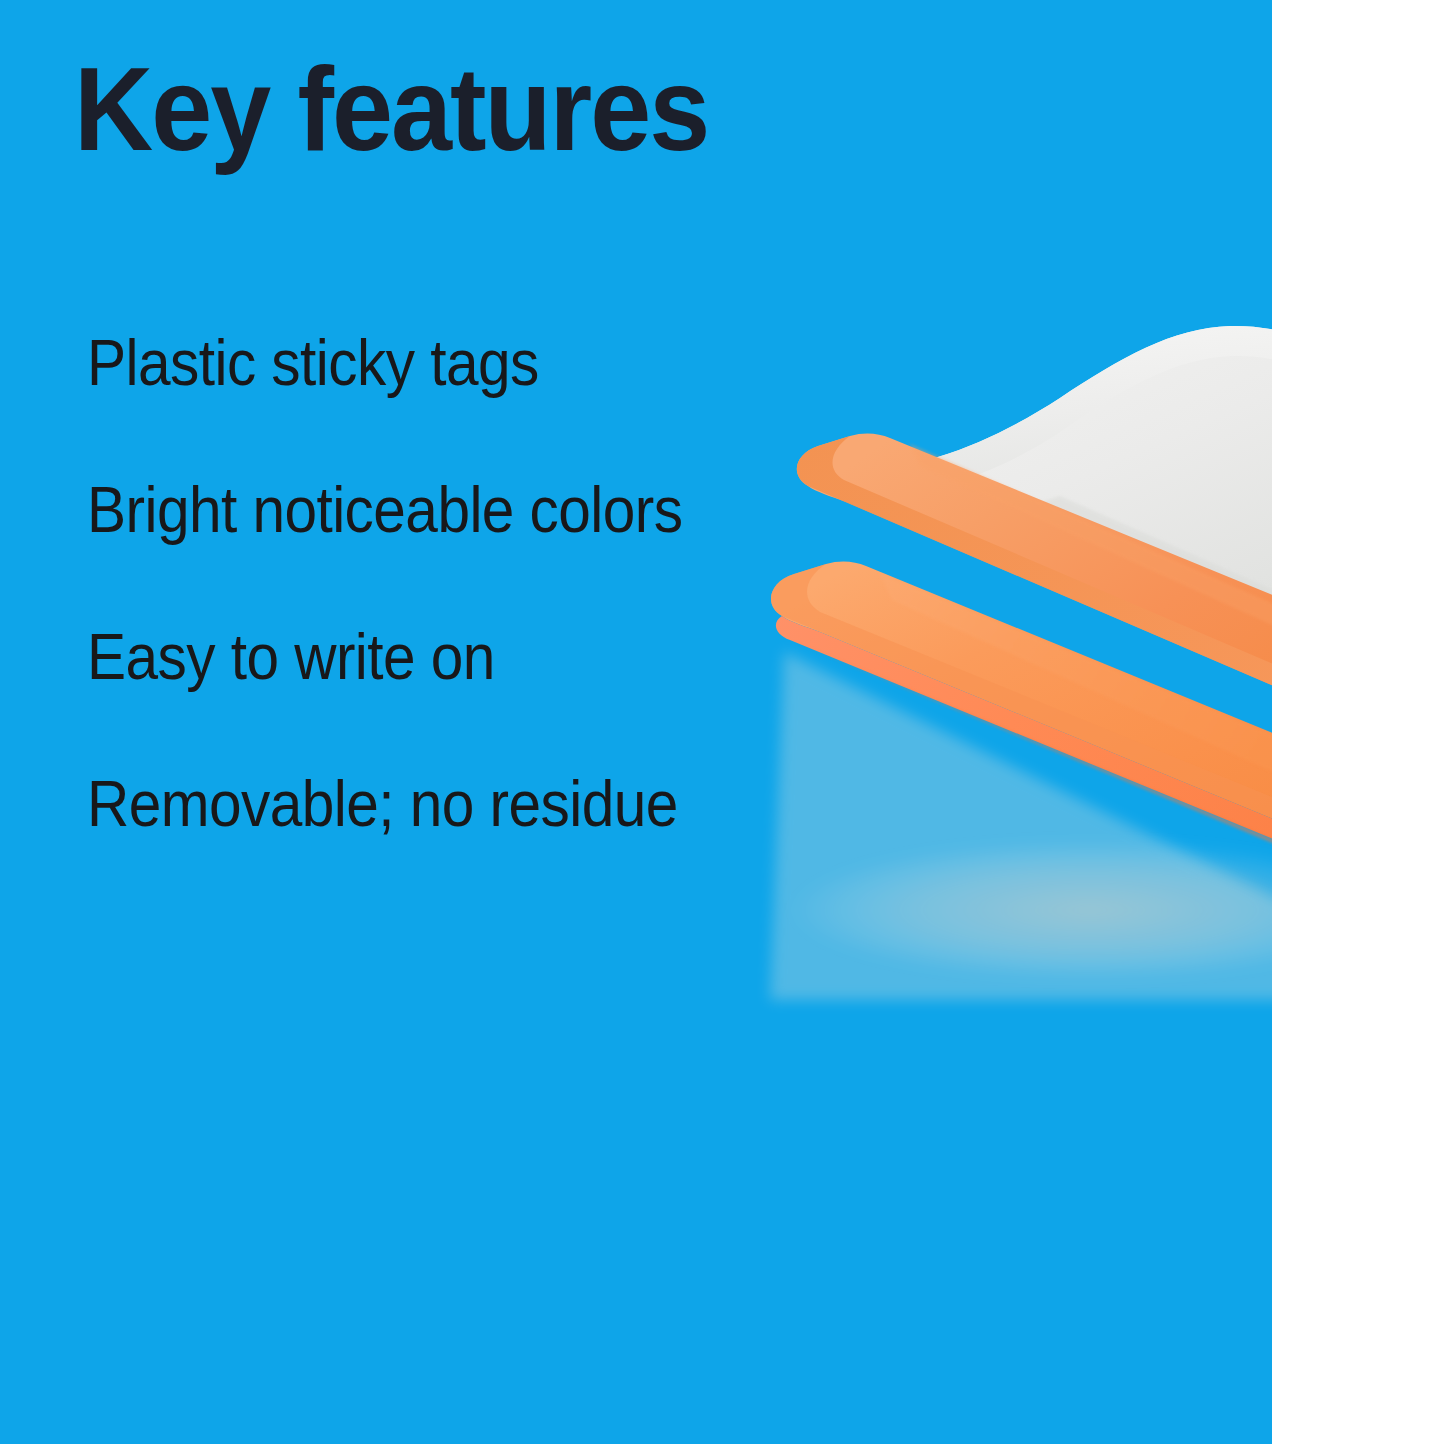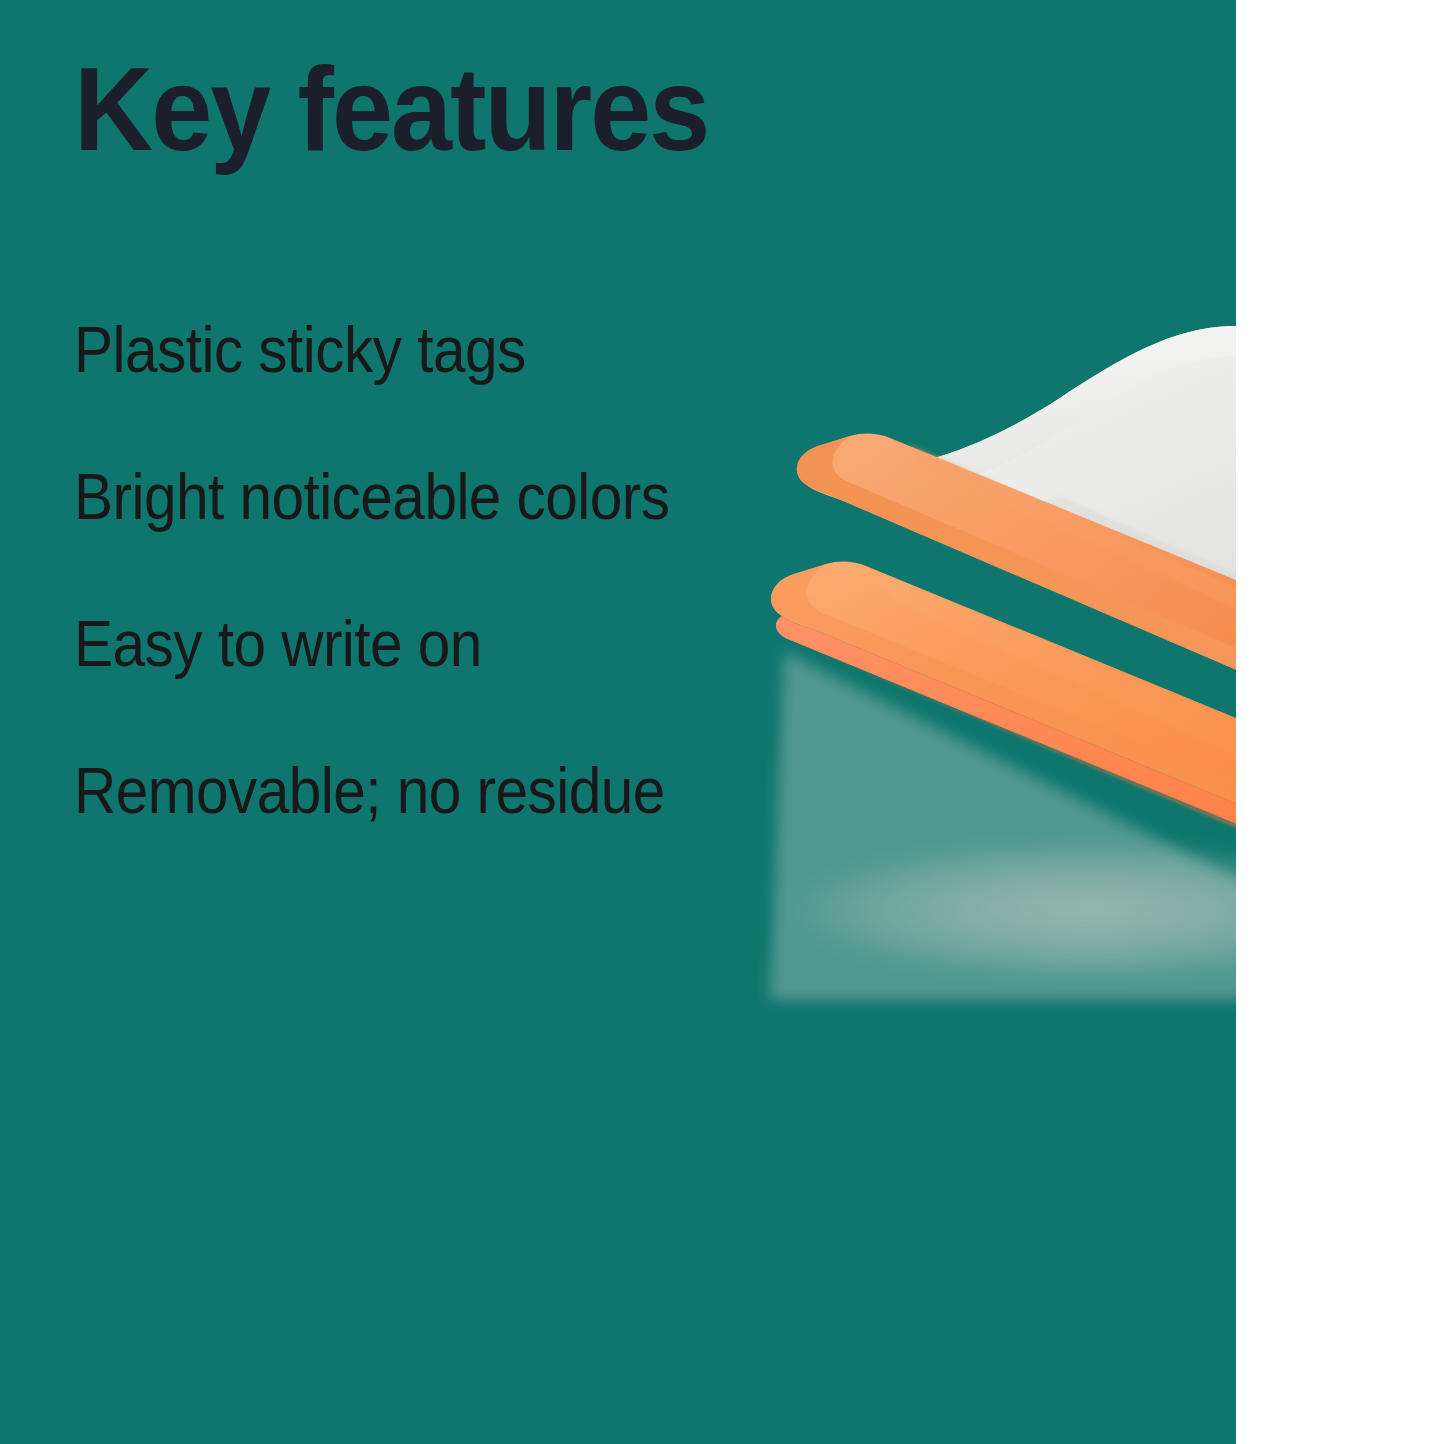--- a/index.html
+++ b/index.html
@@ -9,22 +9,23 @@
   body {
     width: 1445px;
     height: 1444px;
     overflow: hidden;
     font-family: "Liberation Sans", sans-serif;
   }
   #page {
     position: relative;
     width: 1236px;
     height: 1444px;
-    background: #0f766e;
+    background: #0ea5e9;
     overflow: hidden;
+    padding-left: 36px;
   }
 
   
   #text-col {
     position: absolute;
     left: 0;
     top: 0;
     width: 800px;
     height: 100%;
     z-index: 5;
@@ -43,21 +44,21 @@
     color: #1B1F2B;
     transform: scaleX(0.93);
     transform-origin: left top;
     white-space: nowrap;
   }
 
   #feature-list {
     position: absolute;
     left: 74px;
     top: 318px;
-    margin: 0;
+    margin: 13px;
     padding: 0;
     list-style: none;
     width: 700px;
   }
 
   #feature-list li {
     font-family: "Liberation Sans", sans-serif;
     font-weight: 400;
     font-size: 64px;
     line-height: 1;

